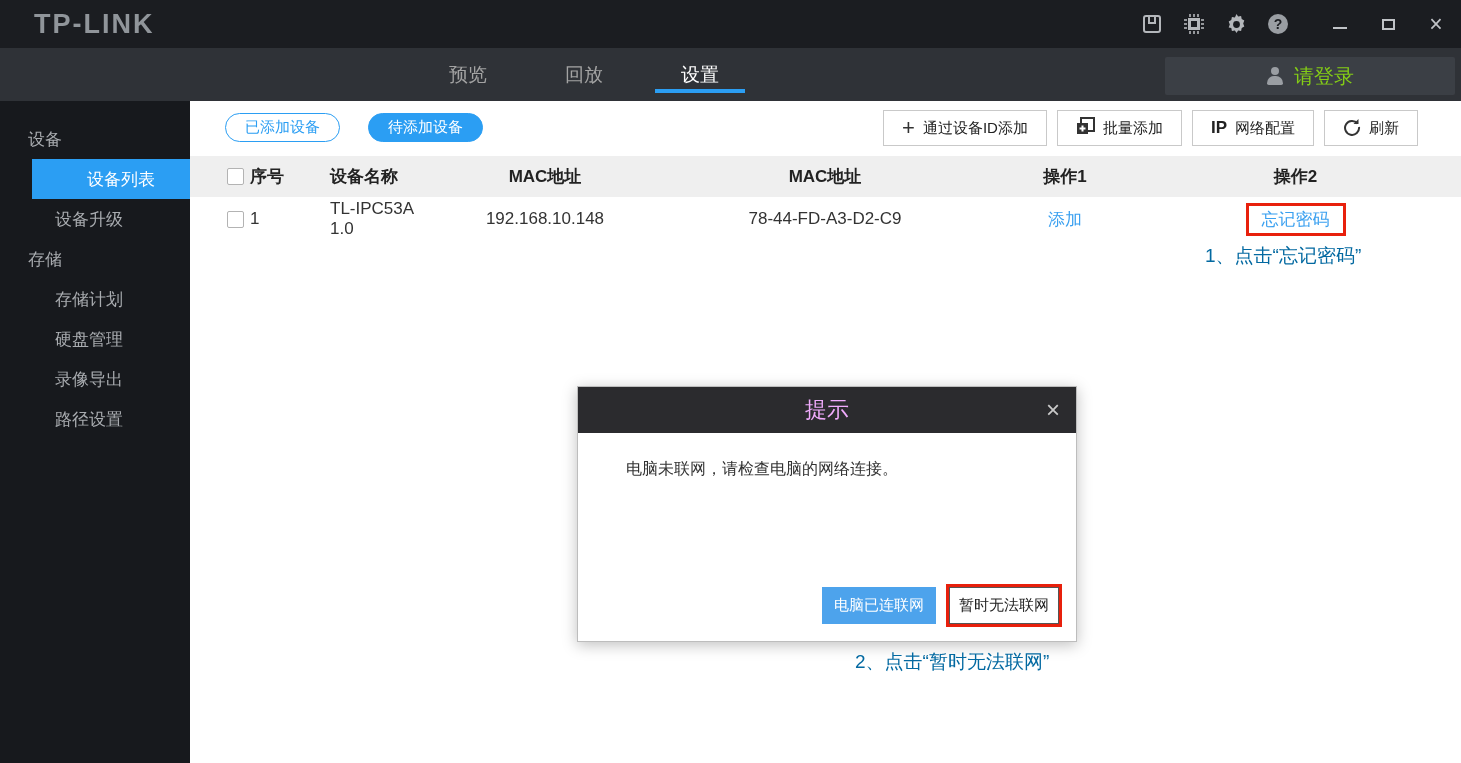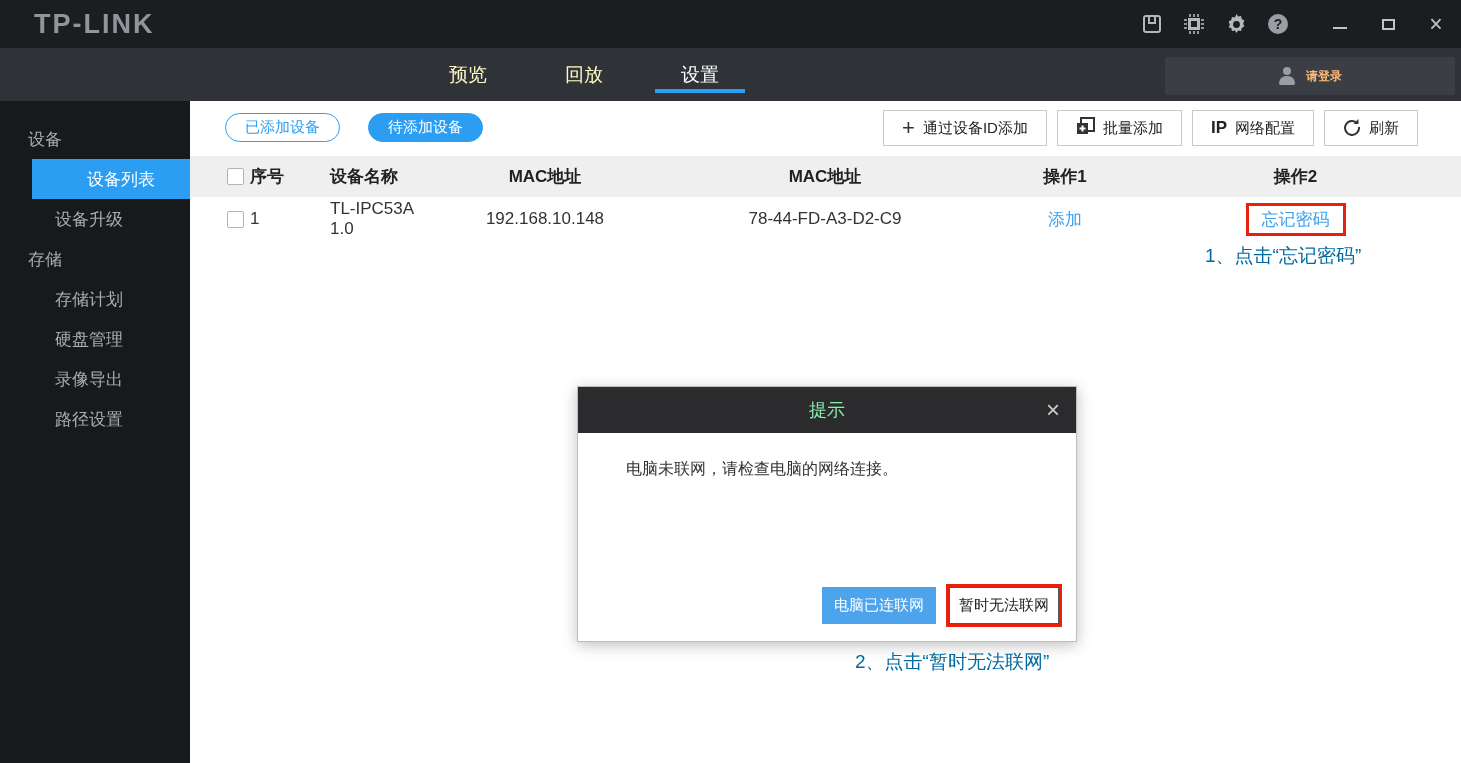--- a/index.html
+++ b/index.html
@@ -16,25 +16,25 @@
   .help-circle { width:20px; height:20px; border-radius:50%; background:#9a9ea3; color:#1b1d21; font-weight:bold; font-size:14px; display:flex; align-items:center; justify-content:center; }
   .win-controls { display:flex; align-items:center; gap:30px; margin-left:22px; }
   .wc { color:#c0c3c7; cursor:pointer; display:flex; align-items:center; justify-content:center; width:18px; height:18px; }
   .wc-min { width:14px; border-top:2px solid #c0c3c7; height:0; margin-top:8px; }
   .wc-max { width:13px; height:11px; border:2px solid #c0c3c7; }
   .wc-close { font-size:23px; line-height:18px; }
 
   
   .navbar { position:absolute; left:0; top:48px; width:1461px; height:53px; background:#2f3237; }
   .nav-tabs { position:absolute; left:410px; top:0; height:53px; display:flex; }
-  .nav-tab { position:relative; width:116px; height:53px; display:flex; align-items:center; justify-content:center; font-size:19px; color:#fef9c3; cursor:pointer; }
+  .nav-tab { position:relative; width:116px; height:53px; display:flex; align-items:center; justify-content:center; font-size:19px; color:#a3a3a3; cursor:pointer; }
   .nav-tab.active { color:#fff;align-items:center; }
   .nav-tab.active .tab-underline { position:absolute; bottom:8px; left:13px; width:90px; height:4px; background:#2b9ef3; }
   .login-btn { position:absolute; right:6px; top:9px; width:290px; height:38px; background:#3b3f45; border-radius:2px; display:flex; align-items:center; justify-content:center; gap:10px; cursor:pointer; }
-  .login-label { color:#fdba74; font-size:12px;font-weight:bold; }
+  .login-label { color:#84cc16; font-size:20px; }
   .person-icon { position:relative; width:18px; height:18px; }
   .person-icon .head { position:absolute; left:5px; top:0; width:8px; height:8px; border-radius:50%; background:#9a9ea3; }
   .person-icon .body { position:absolute; left:1px; top:9px; width:16px; height:9px; border-radius:8px 8px 2px 2px; background:#9a9ea3; }
 
   
   .sidebar { position:absolute; left:0; top:101px; width:190px; height:662px; background:#17191d; padding-top:18px; }
   .side-item { height:40px; display:flex; align-items:center; font-size:17px; color:#a9acb0; cursor:pointer; }
   .side-section { padding-left:28px; cursor:default; }
   .side-sub { padding-left:55px; }
   .side-sub.active { background:#2b9ef3; color:#fff;margin-left:32px; }
@@ -58,21 +58,21 @@
   .cell-center { text-align:center; }
   .link { color:#3aa0f0; cursor:pointer; }
   .redbox-inline { display:inline-block; border:3px solid #e8200c; padding:2px 13px; }
 
   .annotation { position:absolute; color:#0369a1; font-size:19px; white-space:nowrap; }
   .annotation-1 { left:1015px; top:142px; }
 
   
   .dialog { position:absolute; left:577px; top:386px; width:500px; height:256px; background:#fff; border:1px solid #bdbdbd; box-shadow:0 3px 14px rgba(0,0,0,0.25); }
   .dialog-titlebar { position:relative; height:46px; background:#2b2b2e; display:flex; align-items:center; justify-content:center; }
-  .dialog-title { color:#86efac; font-size:18px; }
+  .dialog-title { color:#f0abfc; font-size:22px; }
   .dialog-close { position:absolute; right:16px; top:0; height:46px; display:flex; align-items:center; color:#c9c9c9; font-size:24px; cursor:pointer; }
   .dialog-message { position:absolute; left:48px; top:72px; font-size:16px; color:#333; }
   .dialog-footer { position:absolute; right:14px; bottom:14px; display:flex; align-items:center; gap:10px; }
   .btn-primary { width:114px; height:37px; background:#4da3ec; color:#fff; border:none; font-size:15px; cursor:pointer; font-family:inherit; }
   .redbox-btn { border:3px solid #e8200c; padding:0; }
   .btn-secondary { width:110px; height:37px; background:#fff; color:#222; border:1px solid #555; font-size:15px; cursor:pointer; font-family:inherit; }
   .annotation-2 { left:855px; top:649px; }
 </style>
 </head>
 <body>

